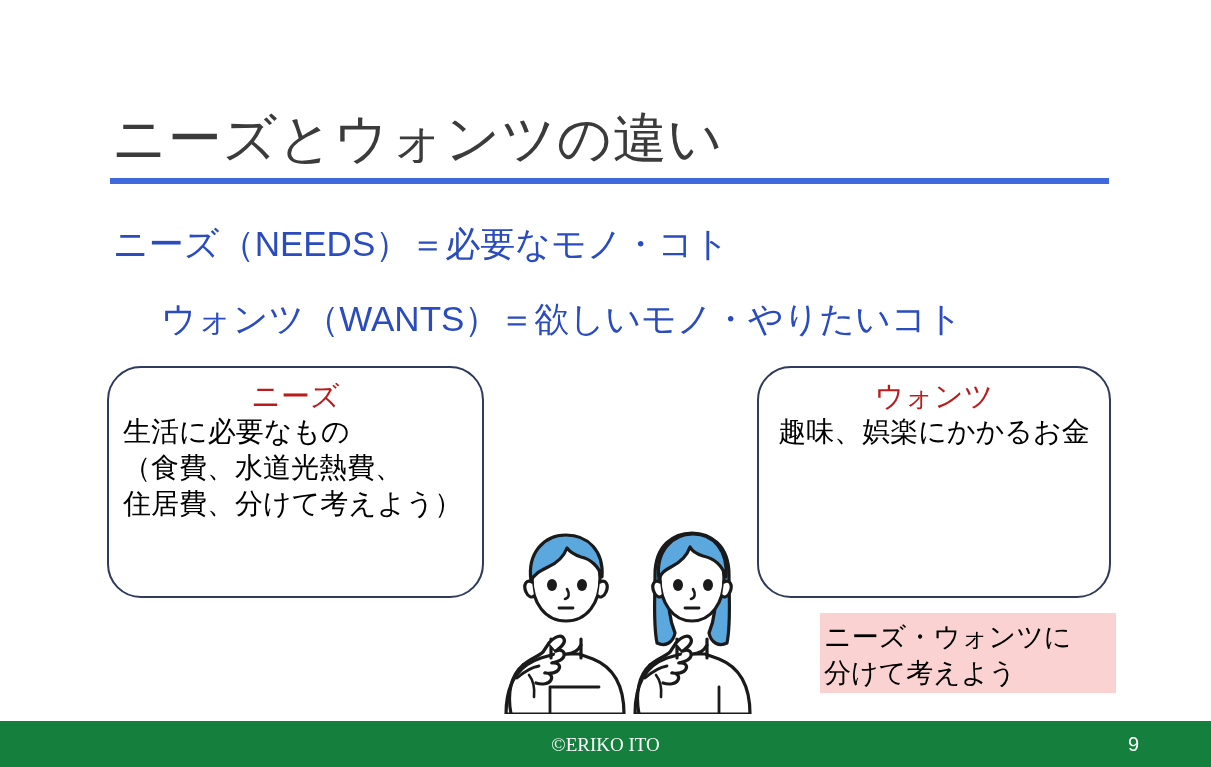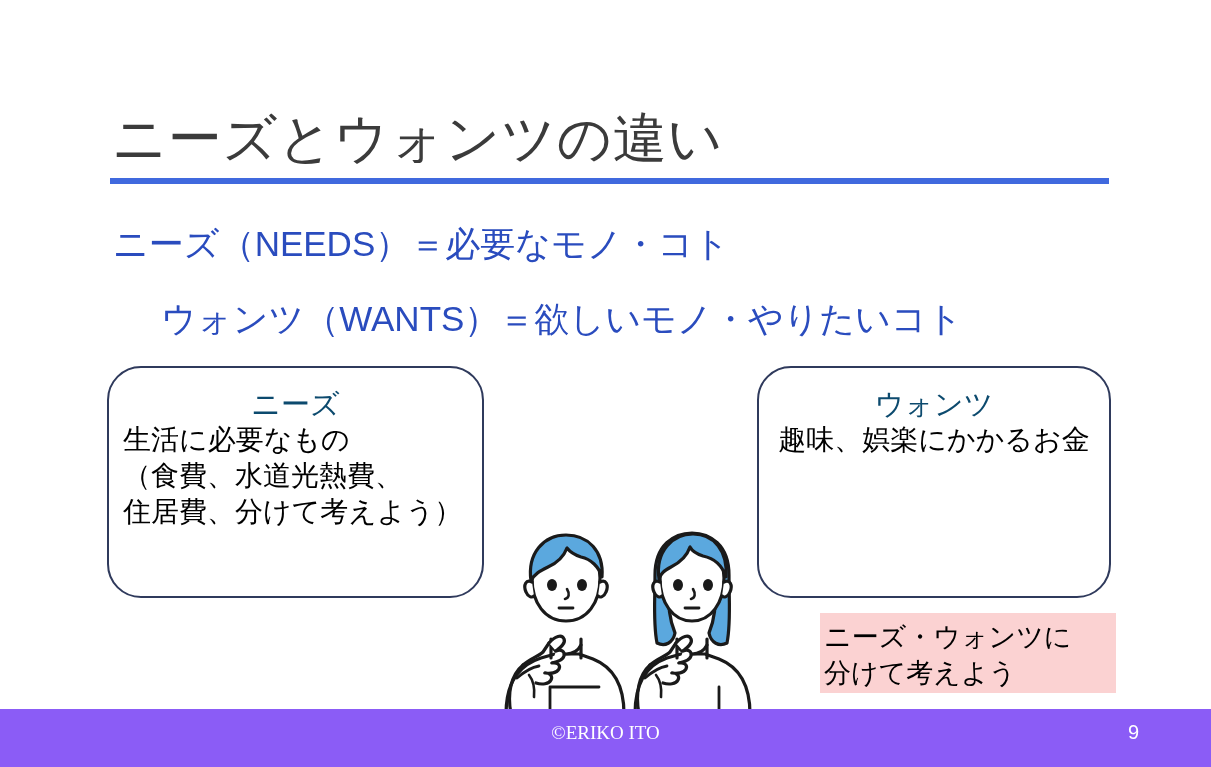--- a/index.html
+++ b/index.html
@@ -68,25 +68,25 @@
     height: 232px;
   }
   #box-wants {
     left: 757px;
     top: 366px;
     width: 354px;
     height: 232px;
   }
   .box-heading {
     text-align: center;
-    color: #0c4a6e;
+    color: #b91c1c;
     font-size: 29px;
     line-height: 36px;
     font-weight: 500;
-    margin-top: 18px;
+    margin-top: 10px;
   }
   .box-body {
     color: #000000;
     font-size: 28px;
     line-height: 36px;
     font-weight: 400;
   }
   #box-needs .box-body {
     text-align: left;
     padding-left: 14px;
@@ -122,22 +122,22 @@
     width: 270px;
     height: 199px;
   }
 
   
   #footer {
     position: absolute;
     left: 0;
     bottom: 0;
     width: 1211px;
-    height: 58px;
-    background: #8b5cf6;
+    height: 46px;
+    background: #15803d;
   }
   #footer-copyright {
     position: absolute;
     left: 0;
     top: 0;
     width: 1211px;
     height: 47px;
     line-height: 47px;
     text-align: center;
     color: #ffffff;

